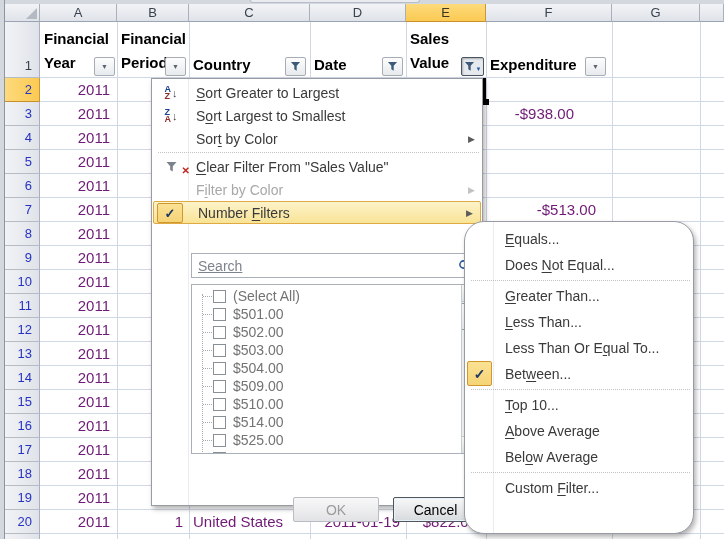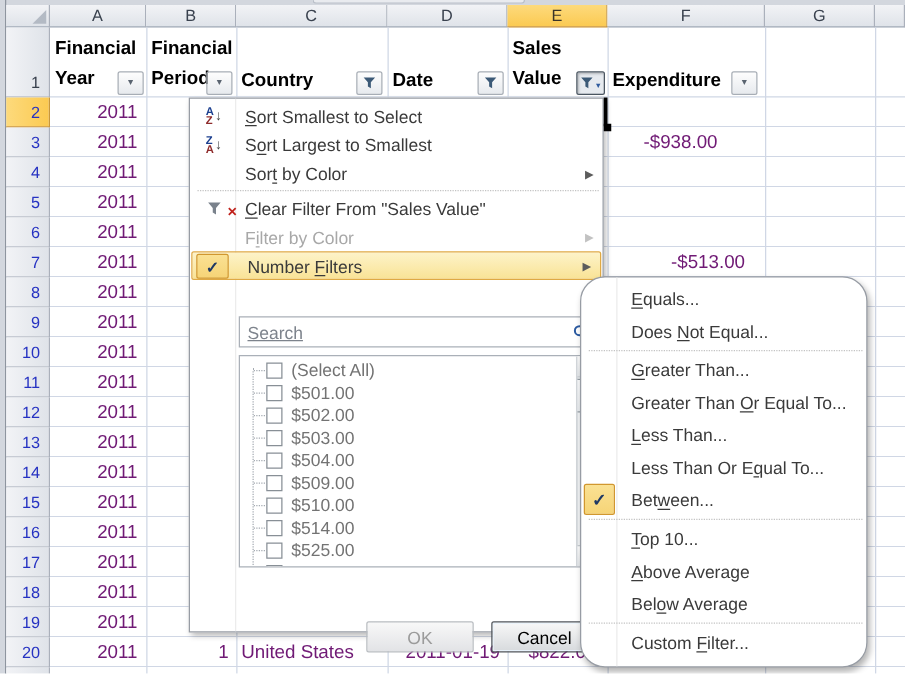--- a/index.html
+++ b/index.html
@@ -263,21 +263,21 @@
 
     <div class="fm-items">
       <div class="mi">
         <span class="ic">
           <span class="saz">
               <span class="lt">A</span>
               <span class="lb">Z</span>
             </span>
           <span class="sarrow">↓</span>
         </span>
-        <span><span class="key">S</span><span>ort Smallest to Select</span></span>
+        <span><span class="key">S</span><span>ort Greater to Largest</span></span>
       </div>
       <div class="mi">
         <span class="ic">
           <span class="saz">
               <span class="lt">Z</span>
               <span class="lb">A</span>
             </span>
           <span class="sarrow">↓</span>
         </span>
         <span><span>S</span><span class="key">o</span><span>rt Largest to Smallest</span></span>
@@ -389,23 +389,20 @@
         <span><span class="key">E</span><span>quals...</span></span>
       </div>
       <div class="smi">
         <span><span>Does </span><span class="key">N</span><span>ot Equal...</span></span>
       </div>
       <div class="mi-sep"></div>
       <div class="smi">
         <span><span class="key">G</span><span>reater Than...</span></span>
       </div>
       <div class="smi">
-        <span><span>Greater Than </span><span class="key">O</span><span>r Equal To...</span></span>
-      </div>
-      <div class="smi">
         <span><span class="key">L</span><span>ess Than...</span></span>
       </div>
       <div class="smi">
         <span><span>Less Than Or E</span><span class="key">q</span><span>ual To...</span></span>
       </div>
       <div class="smi">
         <span class="chkbox chk">✓</span>
         <span><span>Bet</span><span class="key">w</span><span>een...</span></span>
       </div>
       <div class="mi-sep"></div>

